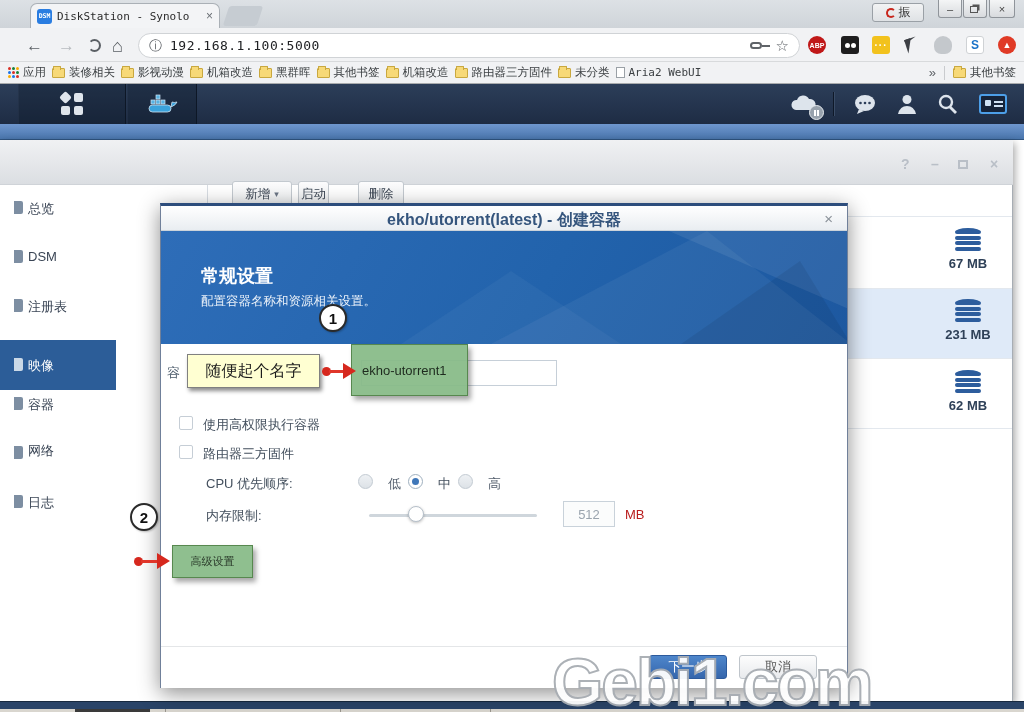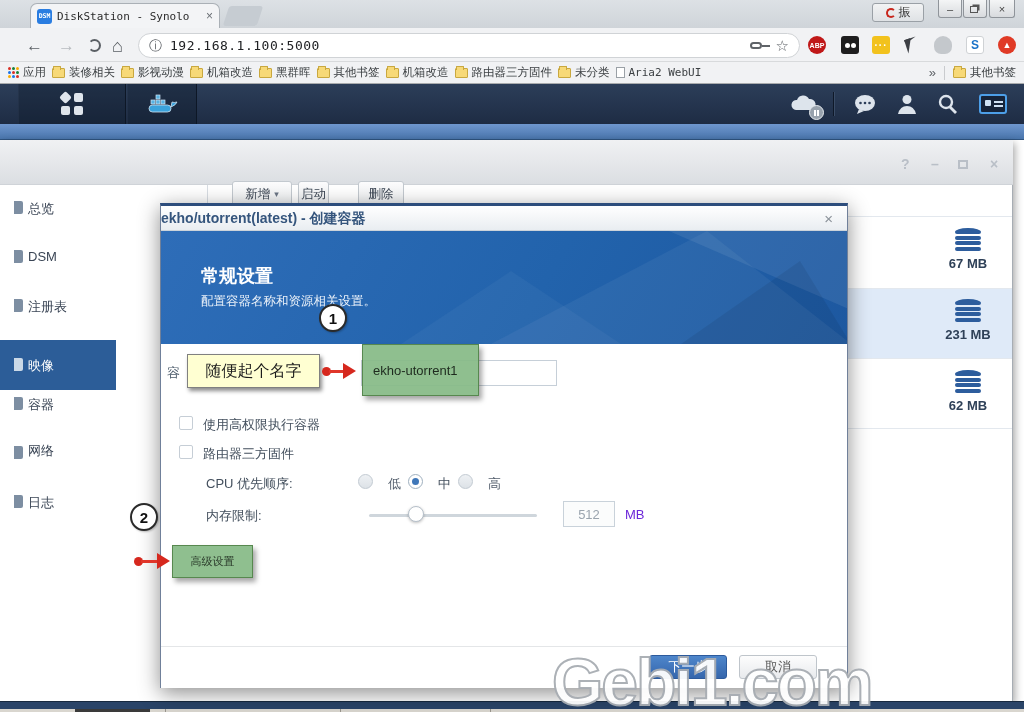--- a/index.html
+++ b/index.html
@@ -108,21 +108,21 @@
   .row-sep { left:208px; width:804px; height:1px; background:#e3e8ee; }
   #row-hl { left:208px; top:288px; width:804px; height:70px; background:#dfeaf8; }
   .db-icon { left:955px; width:26px; }
   .db-icon i { display:block; height:4px; background:#2d5d9d; border-radius:2px; margin-bottom:1.5px; }
   .db-icon i:first-child { height:6px; border-radius:50% 50% 2px 2px / 70% 70% 2px 2px; }
   .img-size { left:908px; width:120px; text-align:center; font-size:13px; font-weight:bold; color:#2f4158; }
 
   
   #dialog { left:160px; top:203px; width:688px; height:485px; background:#fff; border:1px solid #70809a; border-top:3px solid #2d4d7c; box-shadow:0 5px 20px rgba(0,0,0,.45); }
   #dlg-titlebar { left:0; top:0; width:100%; height:25px; background:linear-gradient(#ffffff,#e9edf1); border-bottom:1px solid #ccd3da; }
-  #dlg-title { left:0; top:4px; width:100%; font-size:14px; font-weight:bold; color:#35557d; }
+  #dlg-title { left:0; top:4px; width:100%; text-align:center; font-size:16px; font-weight:bold; color:#35557d; }
   #dlg-close { right:14px; top:4px; font-size:15px; color:#8a9199; }
   #dlg-banner { left:0; top:25px; width:100%; height:113px; background:linear-gradient(120deg,#2e6db8,#2263ac 55%,#1d58a0); overflow:hidden; }
   .facet { position:absolute; }
   #dlg-banner-h { left:40px; top:33px; font-size:18px; font-weight:bold; color:#fff; }
   #dlg-banner-s { left:40px; top:62px; font-size:12.5px; color:#eaf1f9; }
   #dlg-footer { left:0; top:440px; width:100%; height:42px; border-top:1px solid #e4e6e8; background:#fff; }
   #btn-next { left:488px; top:449px; width:78px; height:24px; background:linear-gradient(#4e86cb,#3566ac); border:1px solid #2c5a9c; border-radius:3px; color:#fff; font-size:13px; display:flex; align-items:center; justify-content:center; }
   #btn-cancel { left:578px; top:449px; width:78px; height:24px; background:linear-gradient(#fdfdfd,#e8eaed); border:1px solid #bfc5cb; border-radius:3px; color:#555; font-size:13px; display:flex; align-items:center; justify-content:center; }
 
   
@@ -139,31 +139,31 @@
   #r1-label { left:227px; top:269px; font-size:13px; color:#55606e; }
   #r2 { left:247px; top:268px; background:#fff; border:1px solid #9fb0bf; }
   #r2 i { position:absolute; left:3px; top:3px; width:7px; height:7px; border-radius:50%; background:#3f77b9; }
   #r2-label { left:277px; top:269px; font-size:13px; color:#44505e; }
   #r3 { left:297px; top:268px; }
   #r3-label { left:327px; top:269px; font-size:13px; color:#55606e; }
   #mem-label { left:45px; top:301px; font-size:13px; color:#44505e; }
   #slider-track { left:208px; top:308px; width:168px; height:3px; background:#cfd6dc; border-radius:2px; }
   #slider-handle { left:247px; top:300px; width:16px; height:16px; border-radius:50%; background:#fff; border:1px solid #b6c0ca; box-shadow:0 1px 3px rgba(0,0,0,.25); }
   #mem-input { left:402px; top:295px; width:52px; height:26px; background:#fbfcfc; border:1px solid #c9d2da; color:#9aa4ae; font-size:13px; display:flex; align-items:center; justify-content:center; }
-  #mem-unit { left:464px; top:301px; font-size:13px; color:#6d28d9; }
+  #mem-unit { left:464px; top:301px; font-size:13px; color:#b91c1c; }
 
   
   .note { background:#ffffd2; border:1px solid #808080; box-shadow:2px 3px 4px rgba(0,0,0,.45); display:flex; align-items:center; justify-content:center; font-size:16px; color:#1c1c1c; z-index:22; }
   #note1 { left:187px; top:354px; width:133px; height:34px; }
   #note2 { left:12px; top:545px; width:120px; height:32px; }
   .step-circle { width:28px; height:28px; border:2px solid #2a2a2a; border-radius:50%; background:#fff; display:flex; align-items:center; justify-content:center; font-size:15px; font-weight:bold; color:#111; z-index:23; box-shadow:1px 1px 2px rgba(0,0,0,.25); }
   #step1 { left:319px; top:304px; }
   #step2 { left:130px; top:503px; }
   .green-hl { background:rgba(134,186,134,.93); border:1px solid #57884f; box-shadow:3px 4px 5px rgba(0,0,0,.35); z-index:21; }
-  #green-name { left:362px; top:344px; width:117px; height:52px; display:flex; align-items:center; padding-left:10px; font-size:13px; color:#1e2a1e; }
+  #green-name { left:351px; top:344px; width:117px; height:52px; display:flex; align-items:center; padding-left:10px; font-size:13px; color:#1e2a1e; }
   #green-adv { left:172px; top:545px; width:81px; height:33px; display:flex; align-items:center; justify-content:center; font-size:11px; color:#2a3a2a; }
   .arrow { z-index:24; }
   .arrow .dot { position:absolute; width:9px; height:9px; background:#d6281e; border-radius:50%; left:0; top:-4px; }
   .arrow .line { position:absolute; left:7px; top:-1.5px; height:3px; background:#e0362a; }
   .arrow .head { position:absolute; top:-8px; width:0; height:0; border-top:8px solid transparent; border-bottom:8px solid transparent; border-left:13px solid #d6281e; }
   #arrow1 { left:322px; top:371px; } #arrow1 .line { width:16px; } #arrow1 .head { left:21px; }
   #arrow2 { left:134px; top:561px; } #arrow2 .line { width:18px; } #arrow2 .head { left:23px; }
 
   
   #bottom-navy { left:0; top:701px; width:1024px; height:8px; background:#2a4468; border-top:1px solid #17293f; }

